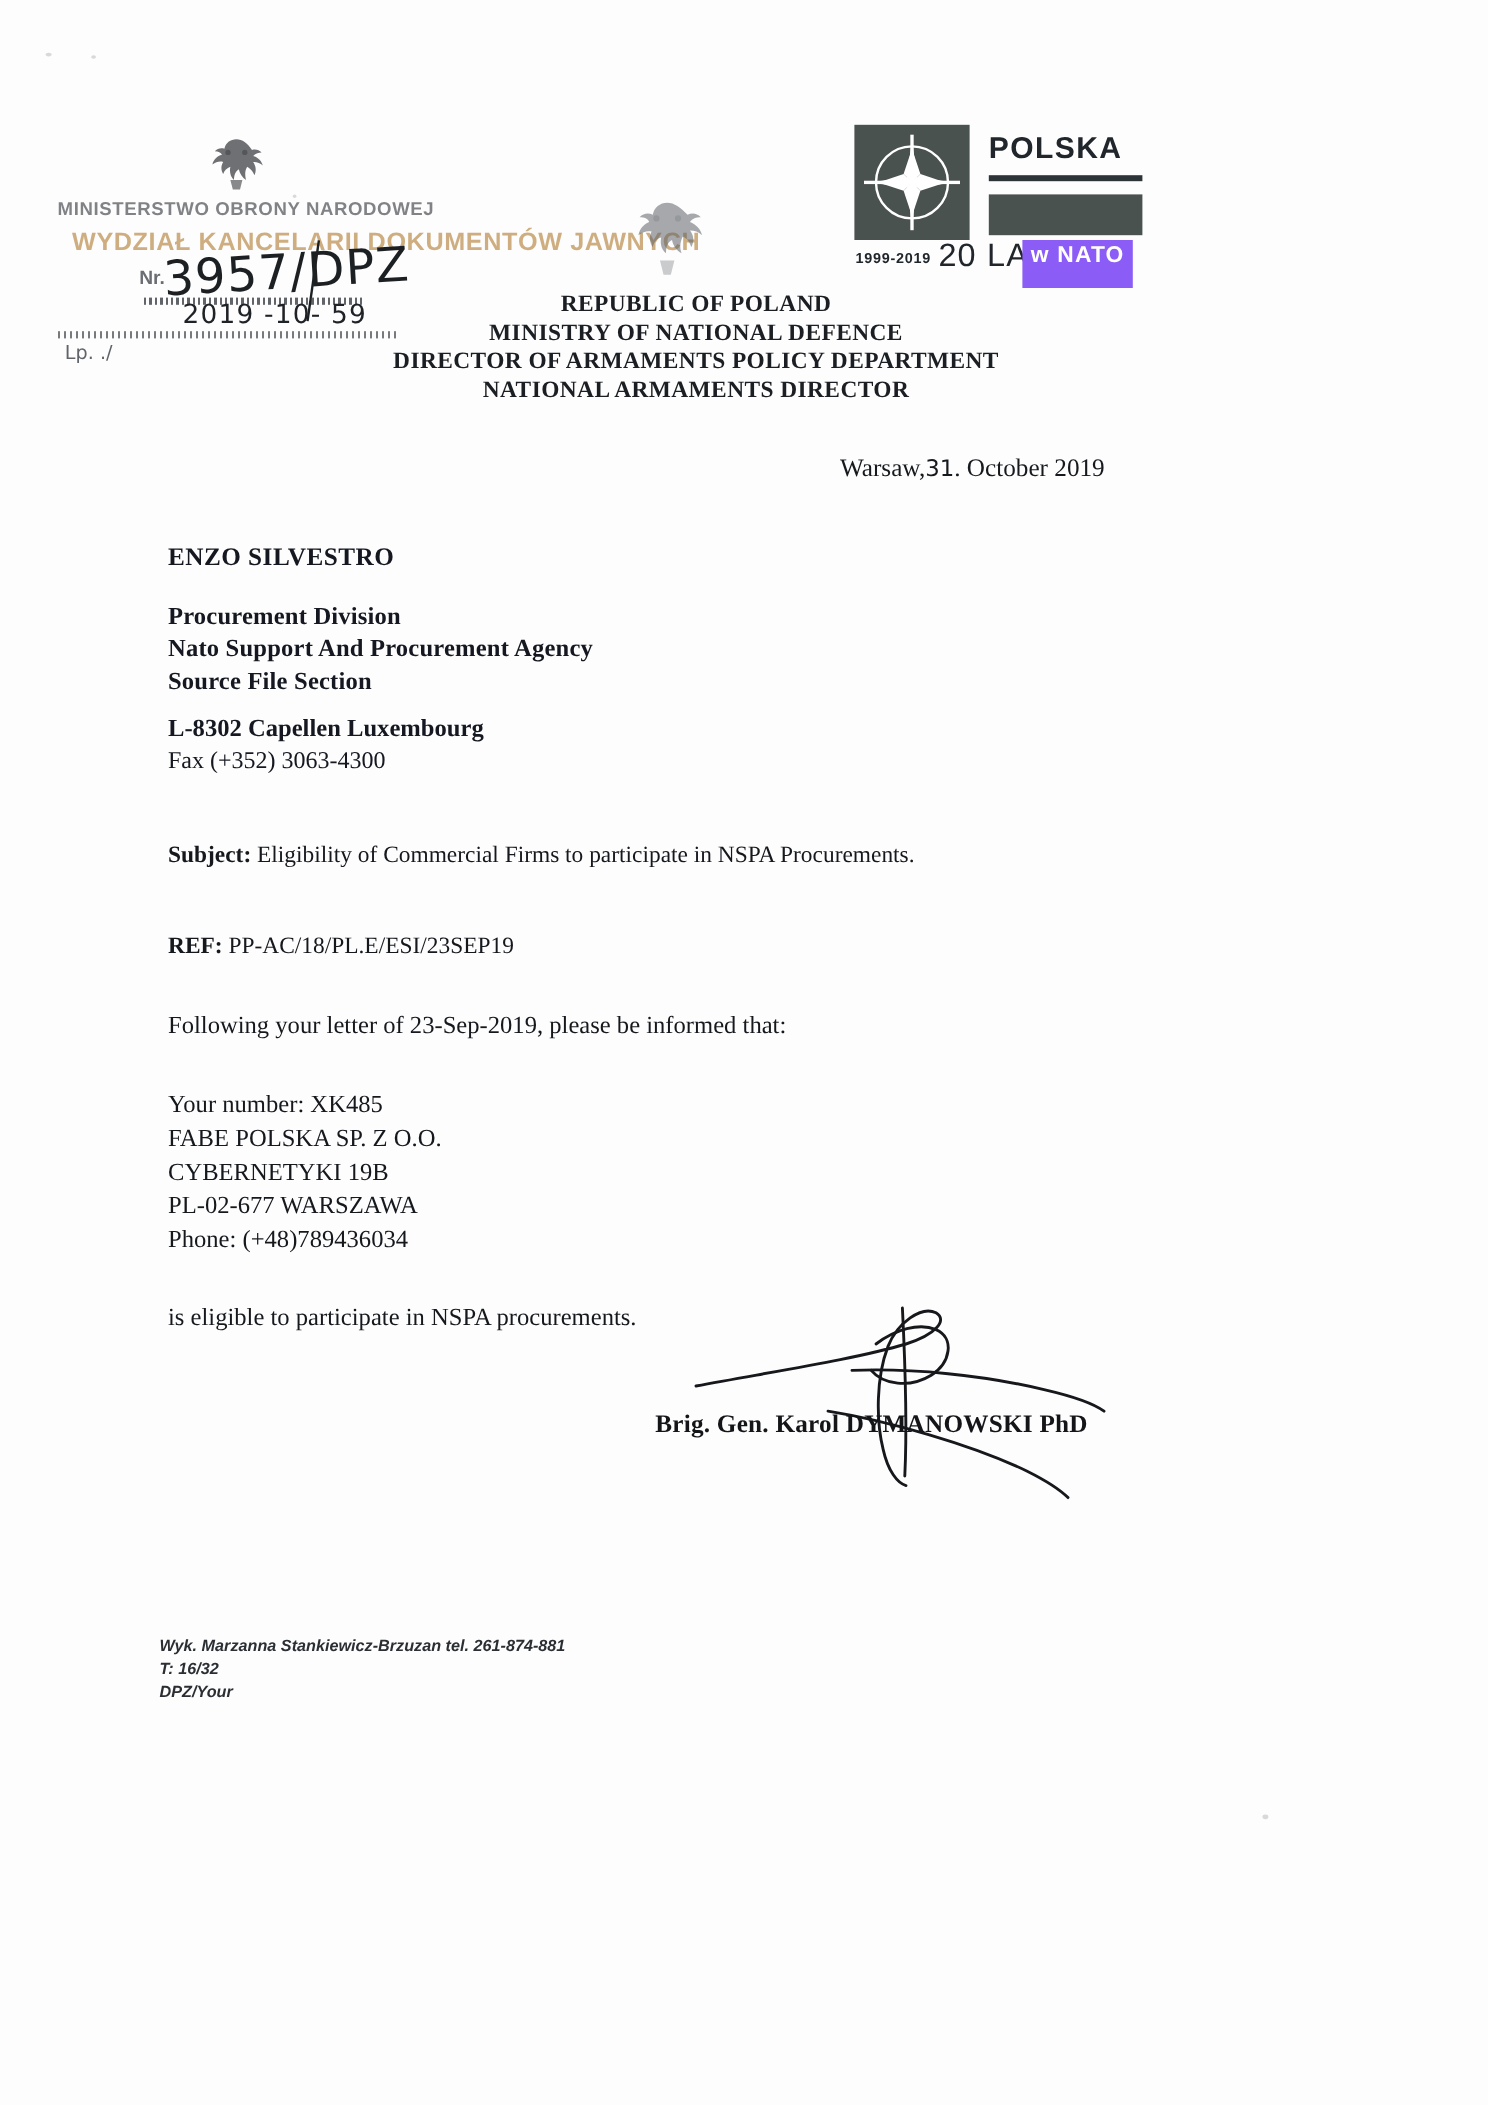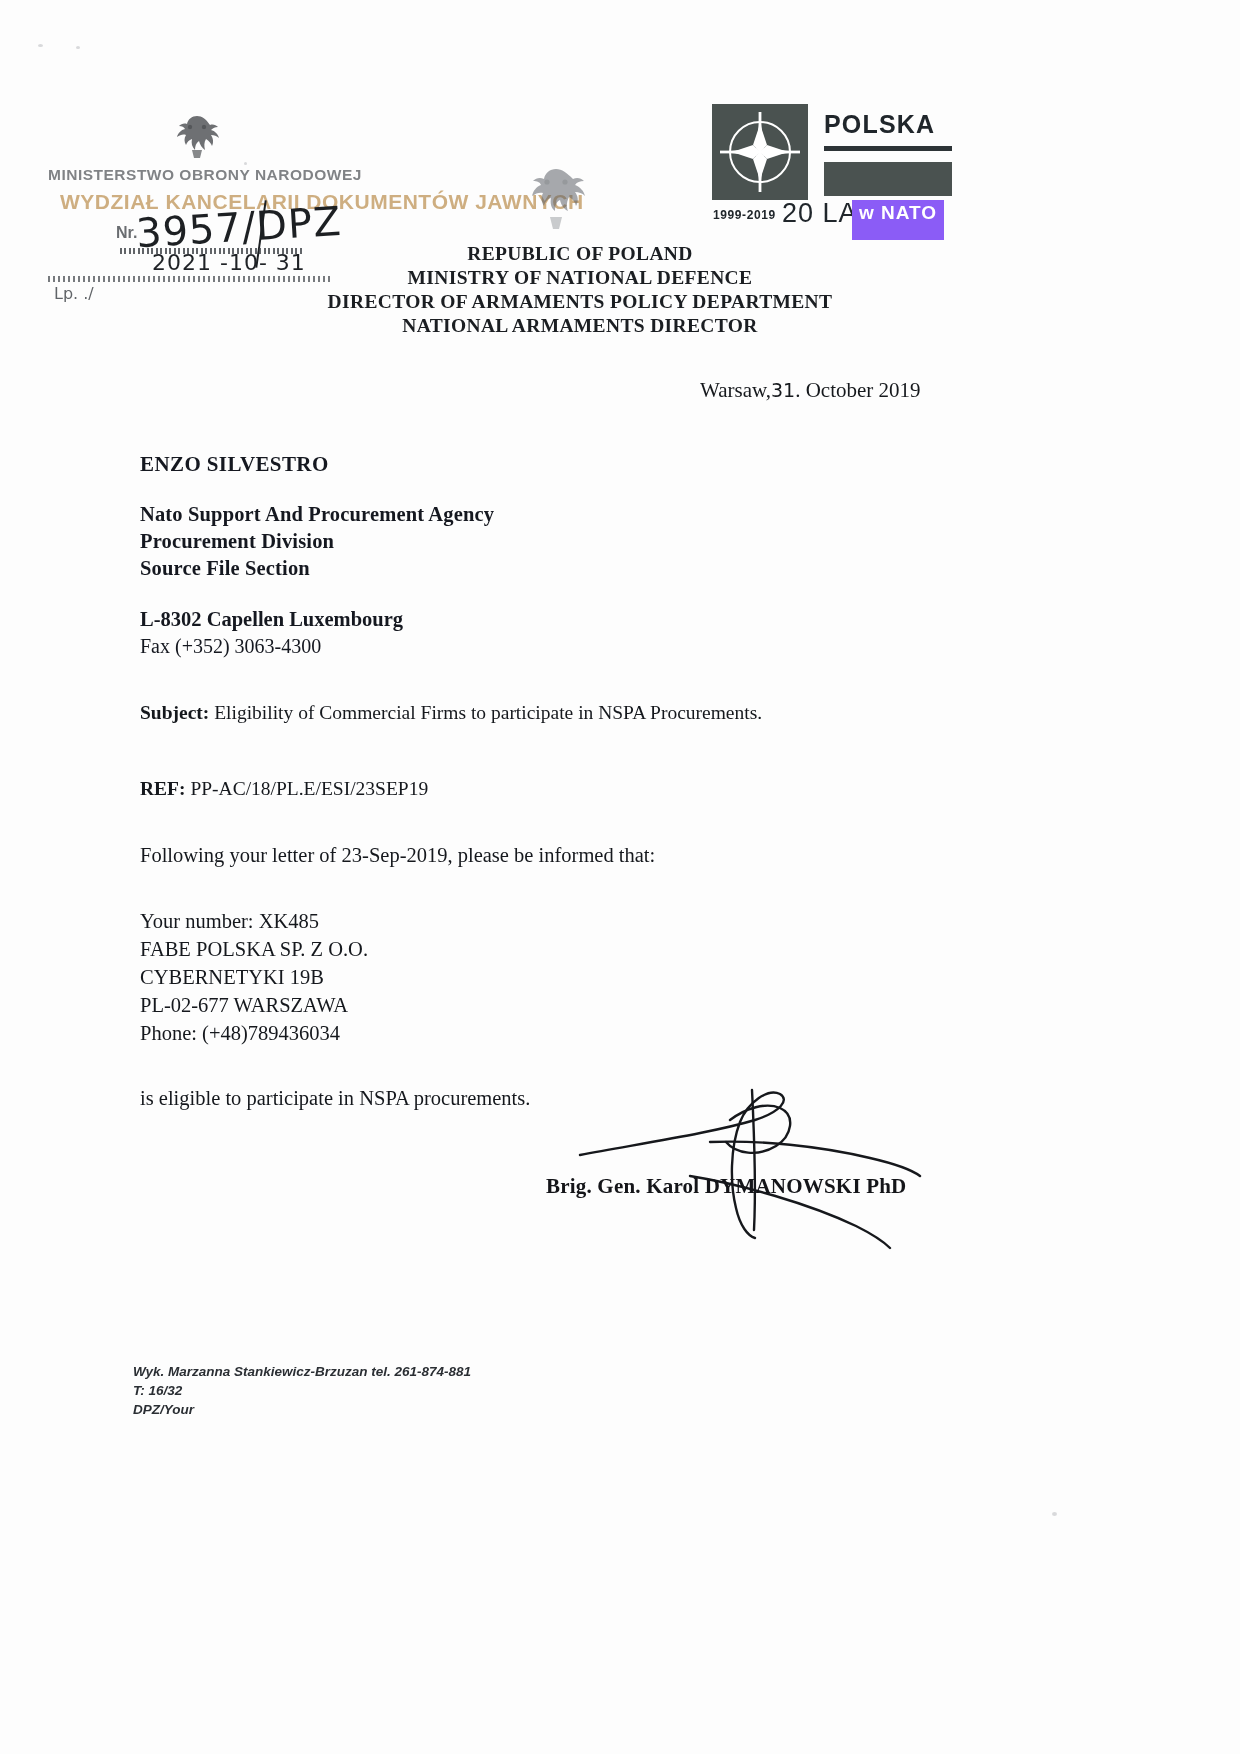--- a/index.html
+++ b/index.html
@@ -288,21 +288,21 @@
     letter-spacing: .4px;
     margin-bottom: 24px;
   }
   .addr-org div {
     font-size: 20.5px;
     font-weight: 700;
     line-height: 27px;
     letter-spacing: .15px;
   }
   .addr-city {
-    margin-top: 24px;
+    margin-top: 12px;
     font-size: 20.5px;
     font-weight: 700;
     line-height: 27px;
   }
   .addr-fax {
     font-size: 20px;
     font-weight: 400;
     line-height: 27px;
   }
 
@@ -395,21 +395,21 @@
         <path d="M26 40 h10 l-2 8 h-6 z" opacity=".7"></path>
       </g>
     </svg>
 
     <div class="stamp-line1">MINISTERSTWO OBRONY NARODOWEJ</div>
     <div class="stamp-line2">WYDZIAŁ KANCELARII DOKUMENTÓW JAWNYCH</div>
     <div class="stamp-nr-label">Nr.</div>
     <div class="stamp-nr-value">3957/DPZ</div>
     <div class="stamp-slash"></div>
     <div class="stamp-dots"></div>
-    <div class="stamp-date">2021 -10- 31</div>
+    <div class="stamp-date">2019 -10- 59</div>
     <div class="stamp-dots2"></div>
     <div class="stamp-lp">Lp. ./</div>
   </div>
 
   <svg class="mid-eagle" viewBox="0 0 72 78">
     <g fill="#5c6168" opacity=".75">
       <path d="M36 4 c-6 0-11 4-12 10 c-4-2-8-1-11 2 c4 0 7 1 8 4 c-5 2-8 6-9 11
                c4-3 8-4 11-3 c-2 4-2 9 1 13 c1-4 3-7 7-8 c-1 5 0 10 4 13 c0-5 1-9 5-11
                c1 5 4 9 8 11 c-2-5-1-10 1-14 c4 2 6 5 7 9 c3-5 2-10-1-14 c4 0 7 1 10 4
                c-1-5-5-9-10-11 c2-3 5-4 9-4 c-3-3-7-4-11-2 C47 8 42 4 36 4 Z"></path>
@@ -451,22 +451,22 @@
     <div>NATIONAL ARMAMENTS DIRECTOR</div>
   </div>
 
   <div class="dateline">
     <span>Warsaw,</span><span class="date-hand">31</span><span>. October 2019</span>
   </div>
 
   <div class="addr">
     <div class="addr-name">ENZO SILVESTRO</div>
     <div class="addr-org">
+      <div>Procurement Division</div>
       <div>Nato Support And Procurement Agency</div>
-      <div>Procurement Division</div>
       <div>Source File Section</div>
     </div>
     <div class="addr-city">L-8302 Capellen Luxembourg</div>
     <div class="addr-fax">Fax (+352) 3063-4300</div>
   </div>
 
   <div class="body-block">
 
     <div class="subject">
       <span class="lbl">Subject:</span><span> Eligibility of Commercial Firms to participate in NSPA Procurements.</span>

